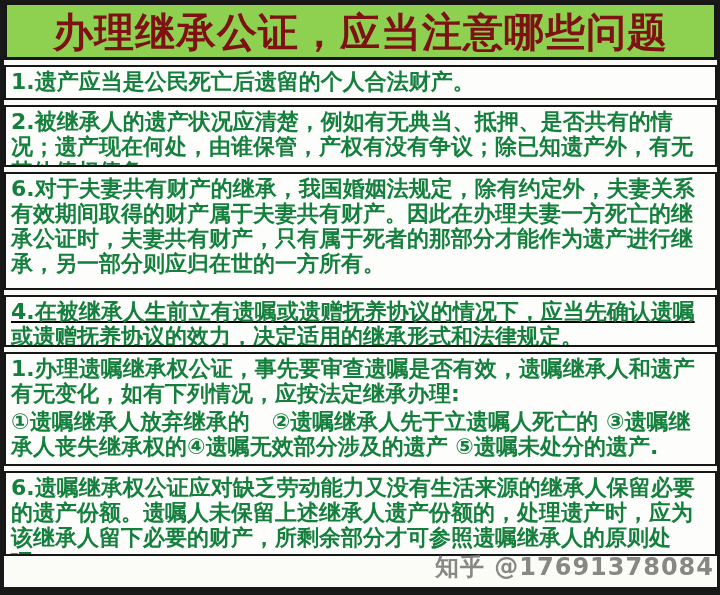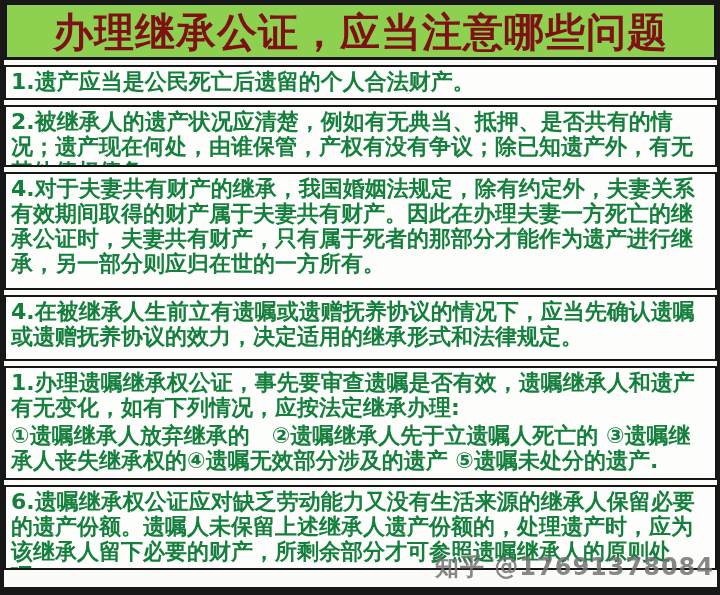--- a/index.html
+++ b/index.html
@@ -42,21 +42,21 @@
     margin:0;
     font-size:22px;font-weight:700;
     line-height:25px;
     color:#15803d;
     letter-spacing:0;
     text-align:left;
   }
   .s1{height:35px;}
   .s2{height:62px;}
   .s3{height:118px;}
-  .s4{height:66px;}
+  .s4{height:52px;text-decoration:underline;}
   .s5{height:114px;}
   .s5 p + p{margin-top:3px;}
   .s6{height:85px;margin-bottom:0;}
   .watermark{
     position:absolute;
     right:6px;bottom:12px;
     font-size:24px;font-weight:700;
     color:#737373;opacity:.85;
     letter-spacing:1px;
     pointer-events:none;
@@ -75,21 +75,21 @@
 
     <div class="section s1">
       <p>1.遗产应当是公民死亡后遗留的个人合法财产。</p>
     </div>
 
     <div class="section s2">
       <p>2.被继承人的遗产状况应清楚，例如有无典当、抵押、是否共有的情况；遗产现在何处，由谁保管，产权有没有争议；除已知遗产外，有无其他债权债务。</p>
     </div>
 
     <div class="section s3">
-      <p>4.对于夫妻共有财产的继承，我国婚姻法规定，除有约定外，夫妻关系有效期间取得的财产属于夫妻共有财产。因此在办理夫妻一方死亡的继承公证时，夫妻共有财产，只有属于死者的那部分才能作为遗产进行继承，另一部分则应归在世的一方所有。</p>
+      <p>6.对于夫妻共有财产的继承，我国婚姻法规定，除有约定外，夫妻关系有效期间取得的财产属于夫妻共有财产。因此在办理夫妻一方死亡的继承公证时，夫妻共有财产，只有属于死者的那部分才能作为遗产进行继承，另一部分则应归在世的一方所有。</p>
     </div>
 
     <div class="section s4">
       <p>4.在被继承人生前立有遗嘱或遗赠抚养协议的情况下，应当先确认遗嘱或遗赠抚养协议的效力，决定适用的继承形式和法律规定。</p>
     </div>
 
     <div class="section s5">
       <p>1.办理遗嘱继承权公证，事先要审查遗嘱是否有效，遗嘱继承人和遗产有无变化，如有下列情况，应按法定继承办理:</p>
       <p>①遗嘱继承人放弃继承的　②遗嘱继承人先于立遗嘱人死亡的 ③遗嘱继承人丧失继承权的④遗嘱无效部分涉及的遗产 ⑤遗嘱未处分的遗产.</p>
     </div>

